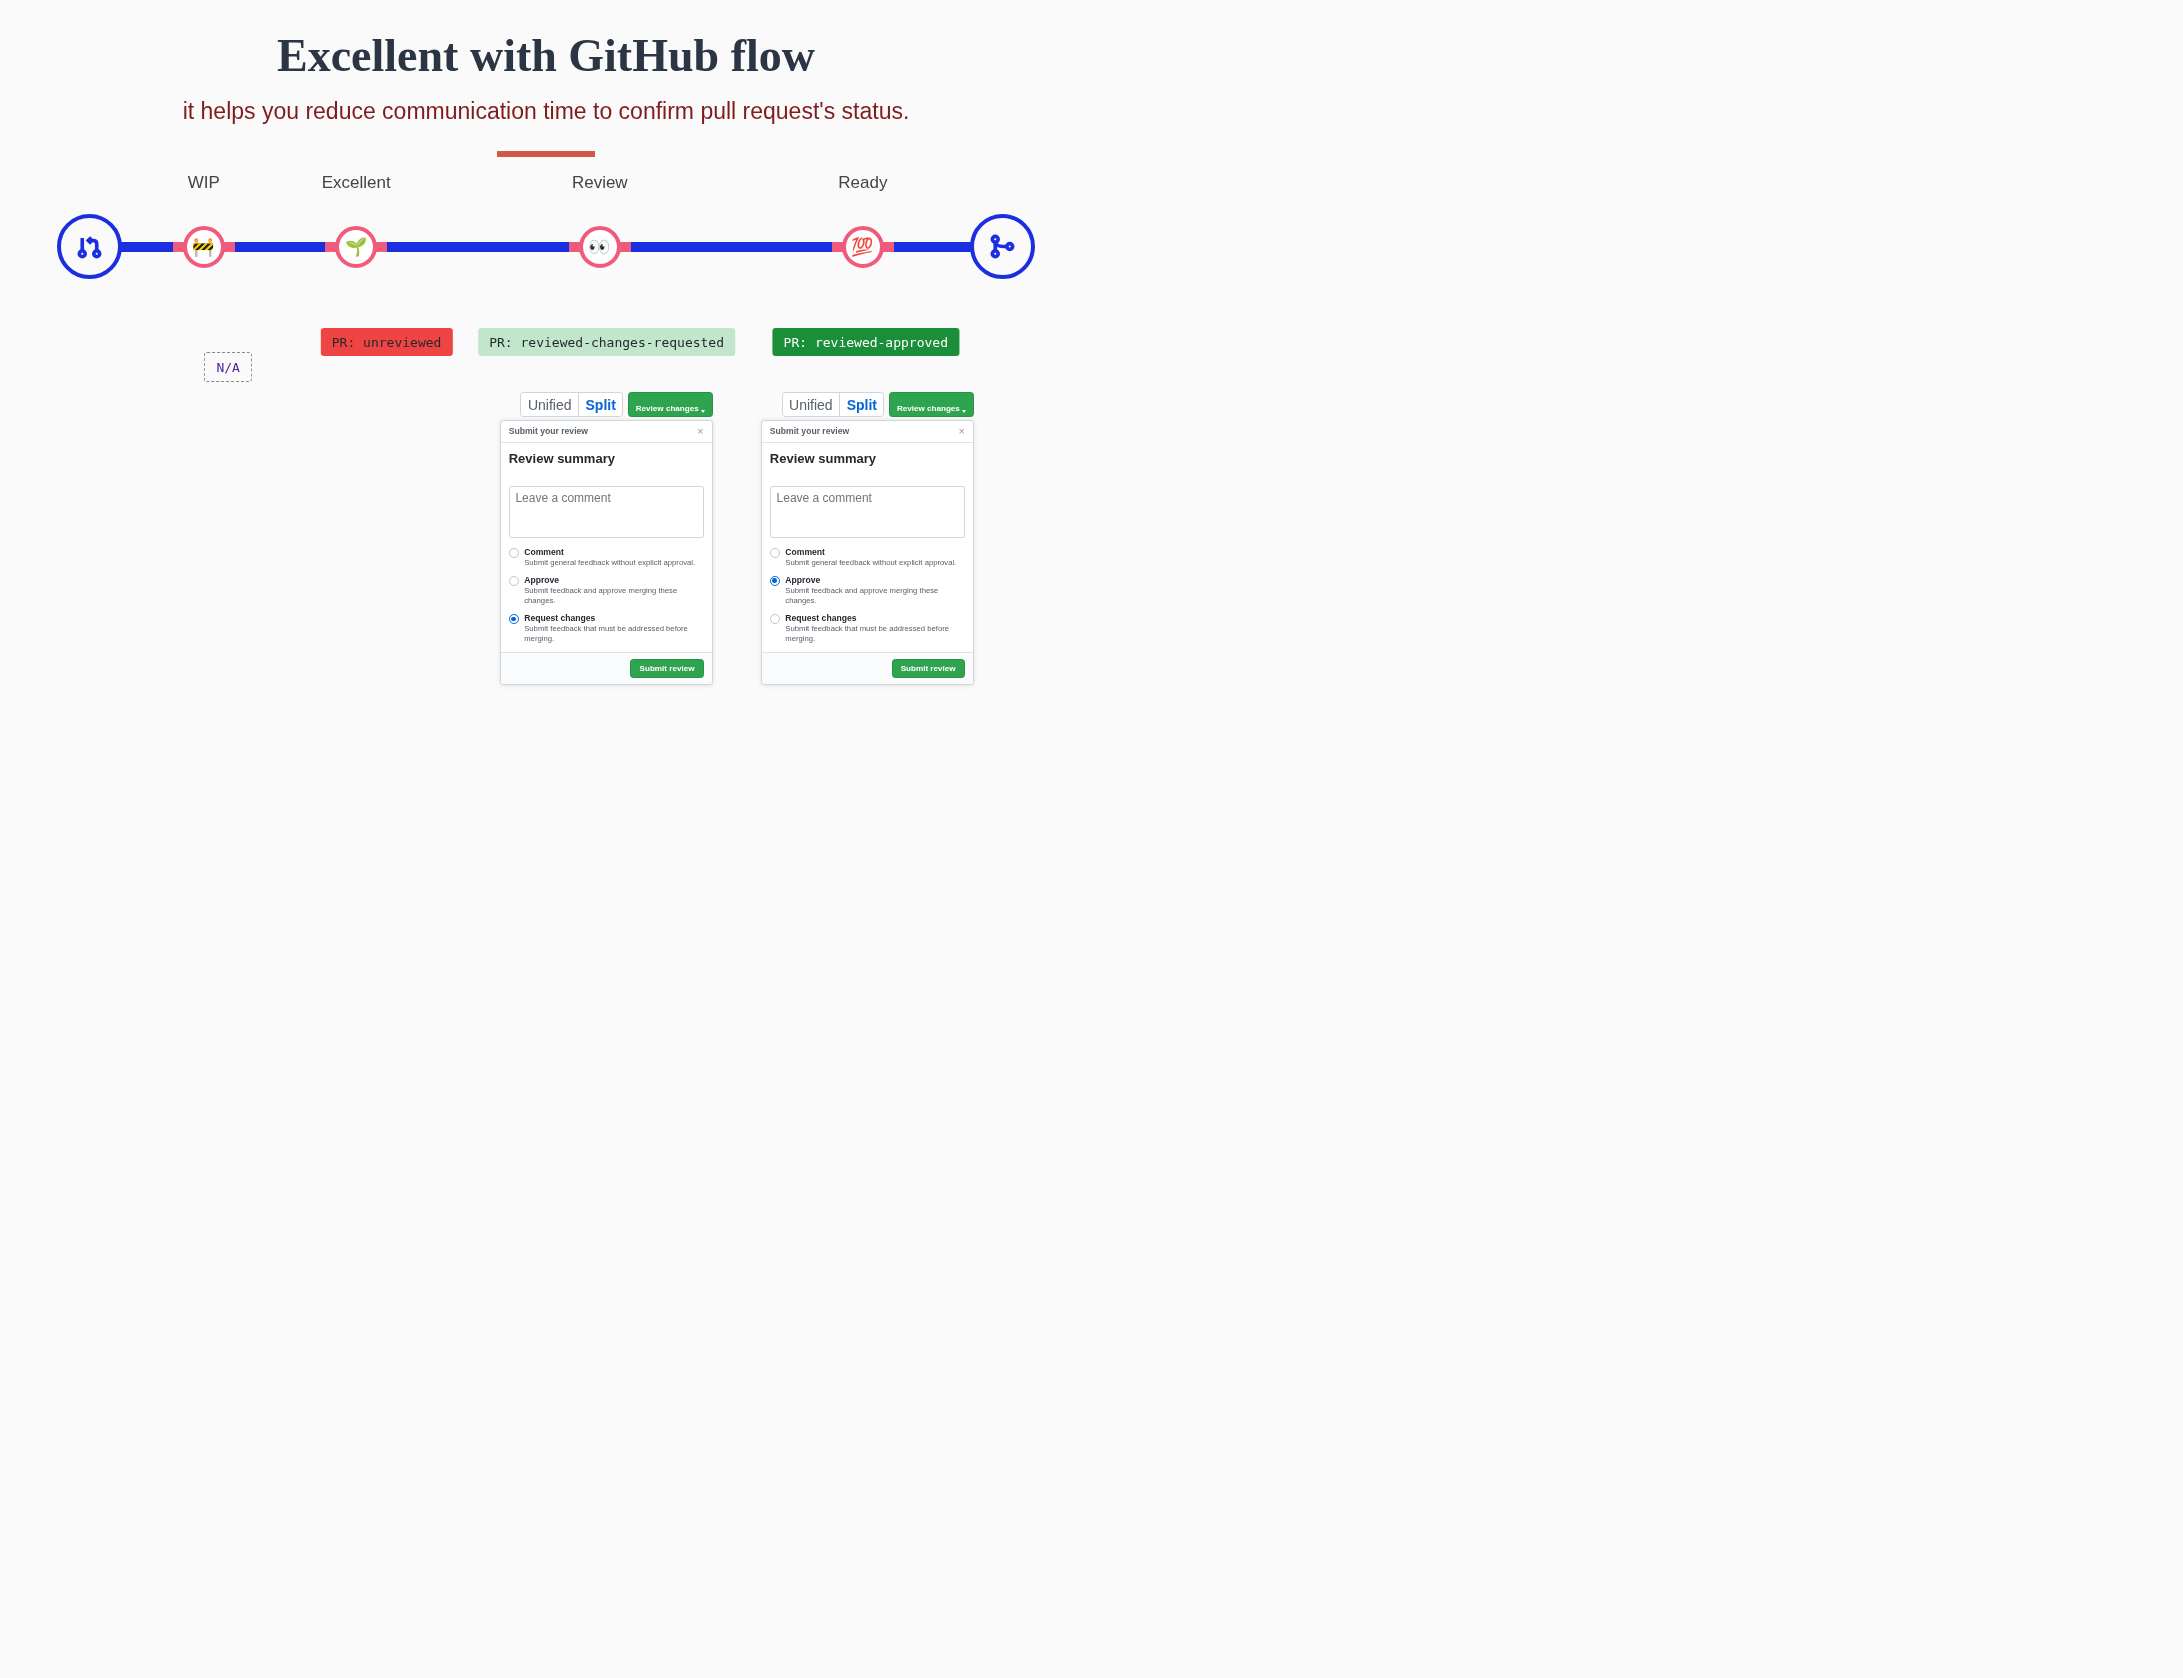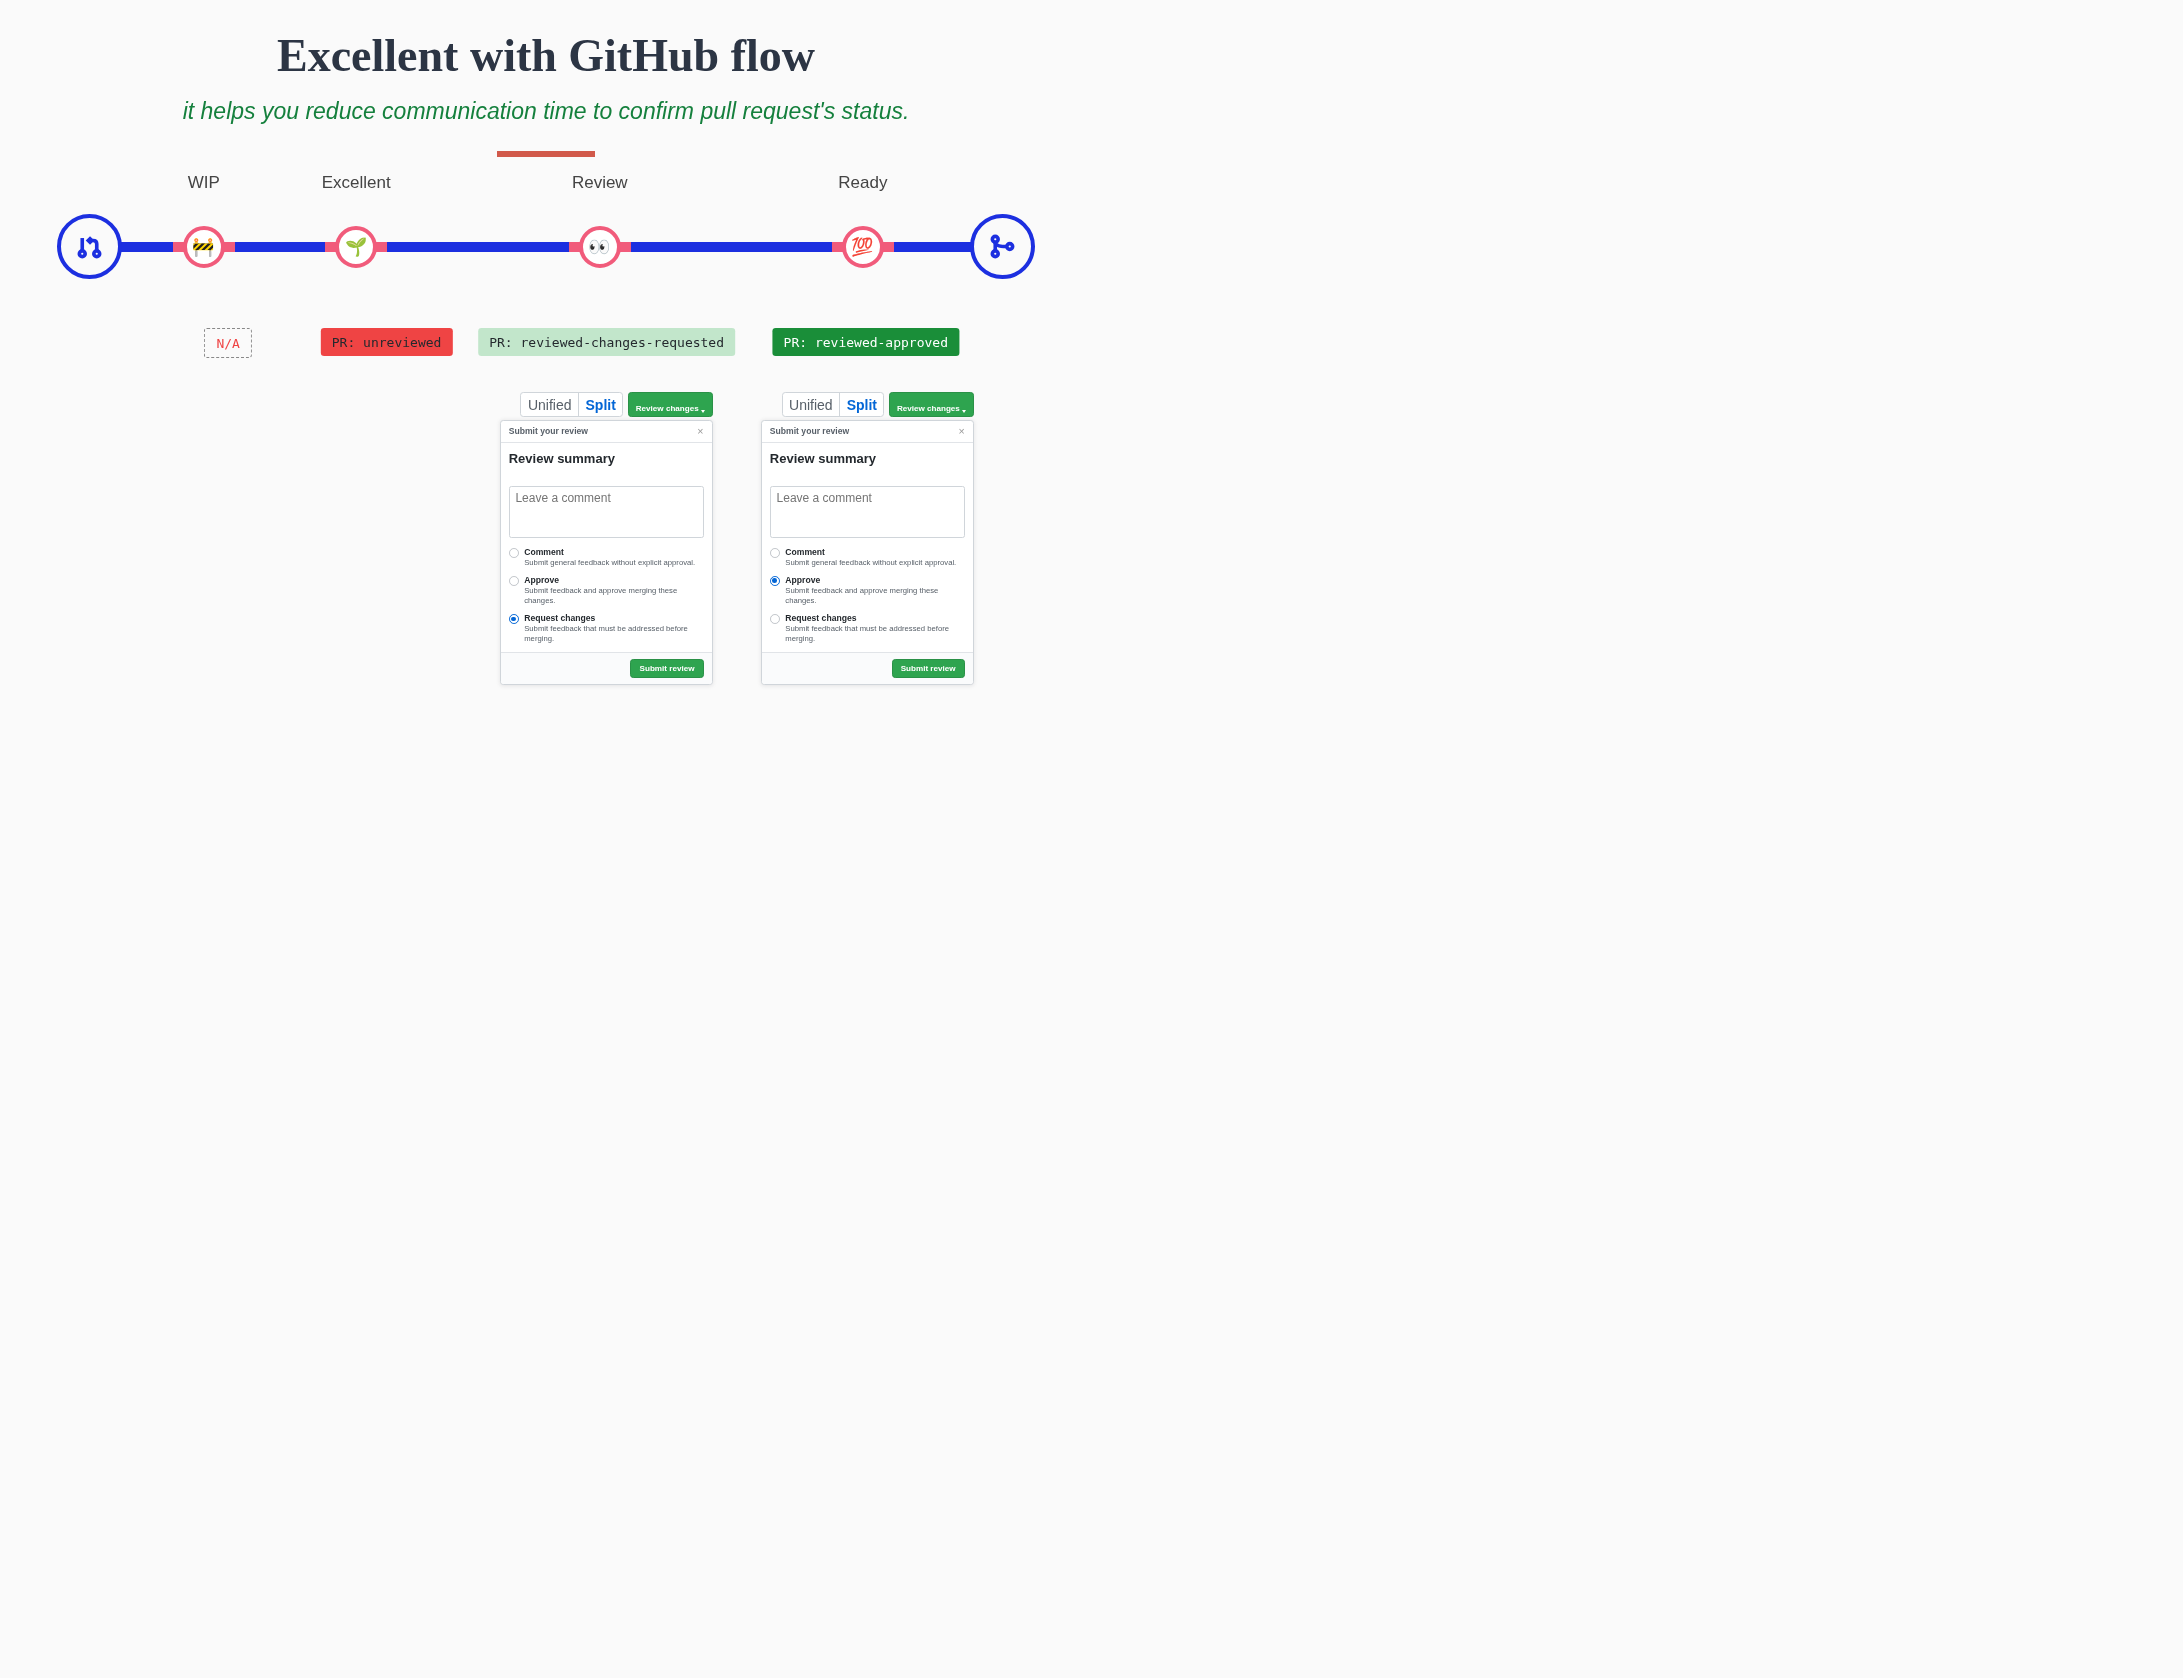--- a/index.html
+++ b/index.html
@@ -17,23 +17,22 @@
 }
 .title {
   font-family: Georgia, 'Times New Roman', serif;
   font-size: 46px;
   font-weight: 700;
   color: #2c3544;
 }
 .subtitle {
   margin-top: 16.3px;
   font-size: 23px;
-  color: #15803d;
+  color: #7f1d1d;
   font-weight: 400;
-  font-style: italic;
 }
 .divider {
   margin: 26px auto 0;
   width: 98px;
   height: 6.5px;
   background: #d1594a;
 }
 
 .flow-wrap {
   position: relative;
@@ -107,22 +106,23 @@
   top: 0;
   font-family: 'SFMono-Regular', Consolas, monospace;
   font-size: 13px;
   padding: 6.5px 11.4px;
   border-radius: 3.3px;
   transform: translateX(-50%);
   white-space: nowrap;
 }
 .badge-na {
   border: 1.6px dashed #888;
-  color: #ef4444;
+  color: #4c1d95;
   background: transparent;
+  margin-top: 24px;
 }
 .badge-yellow { background: #ef4444; color: #24292e; }
 .badge-mint { background: #c2e6cb; color: #24292e; }
 .badge-green { background: #1a8e39; color: #fff; }
 
 .panels {
   position: relative;
   width: 978px;
   margin: 23px auto 0;
   height: 310px;

